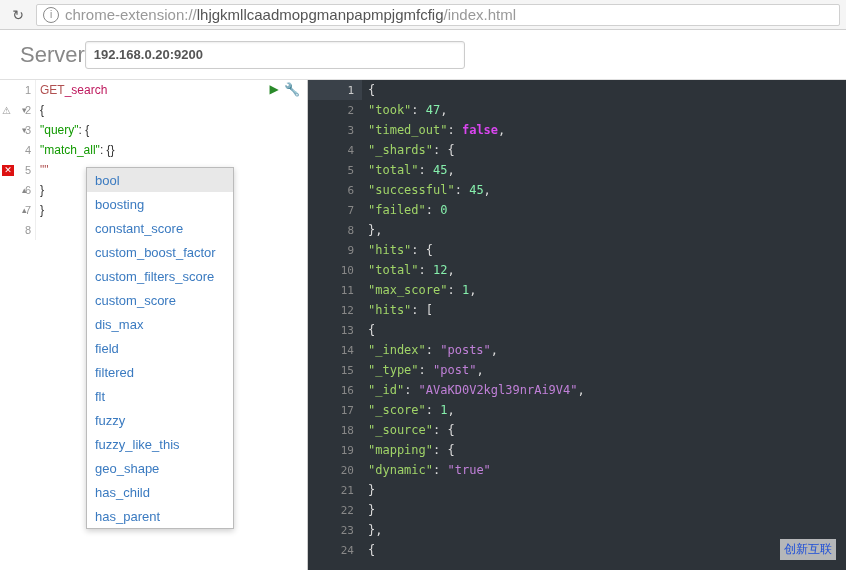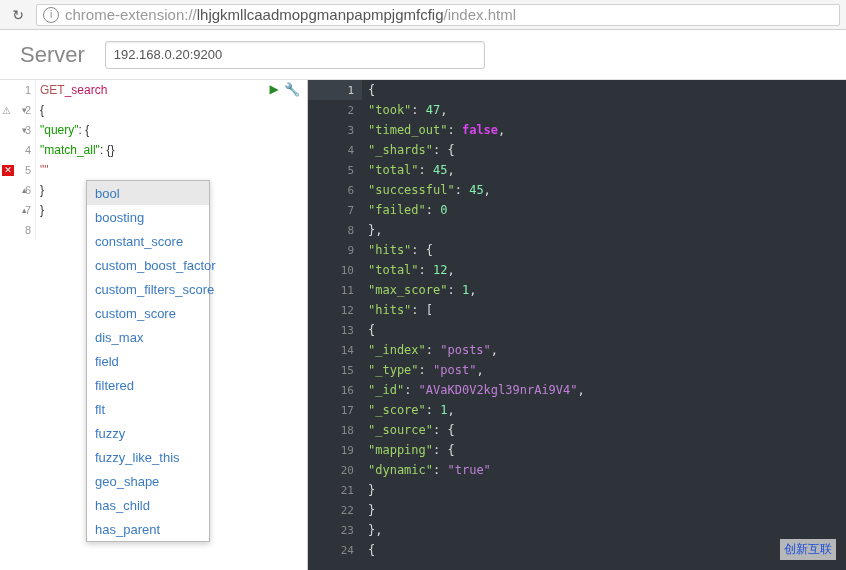--- a/index.html
+++ b/index.html
@@ -8,22 +8,22 @@
 
 .browser-bar { height: 30px; background: #f5f5f5; border-bottom: 1px solid #d0d0d0; display: flex; align-items: center; padding: 0 6px; }
 .reload-btn { width: 24px; height: 24px; display: flex; align-items: center; justify-content: center; color: #5f5f5f; font-size: 14px; cursor: pointer; }
 .url-bar { flex: 1; height: 22px; background: #fff; border: 1px solid #d0d0d0; border-radius: 2px; margin-left: 6px; display: flex; align-items: center; padding: 0 6px; }
 .url-info-icon { width: 16px; height: 16px; border: 1px solid #888; border-radius: 50%; display: flex; align-items: center; justify-content: center; font-size: 10px; color: #888; margin-right: 6px; }
 .url-text { color: #999; font-size: 15px; }
 .url-text .host { color: #555; }
 
 
 .server-bar { height: 50px; border-bottom: 1px solid #e0e0e0; display: flex; align-items: center; padding-left: 20px; background: #fff; }
-.server-label { font-size: 22px; color: #888; margin-right: 20px; font-weight: 300; }
-.server-input { width: 380px; height: 28px; border: 1px solid #ccc; border-radius: 3px; padding: 0 8px; font-size: 13px; color: #555; box-shadow: inset 0 1px 2px rgba(0,0,0,0.08); }
+.server-label { font-size: 22px; color: #888; font-weight: 300; }
+.server-input { width: 380px; height: 28px; border: 1px solid #ccc; border-radius: 3px; padding: 0 8px; font-size: 13px; color: #555; box-shadow: inset 0 1px 2px rgba(0,0,0,0.08); font-weight: bold; }
 
 
 .main { display: flex; height: calc(100% - 80px); position: relative; }
 .left-pane { width: 308px; border-right: 1px solid #ccc; position: relative; background: #fff; }
 .right-pane { flex: 1; background: #2d3339; overflow: hidden; }
 
 
 .gutter { position: absolute; left: 0; top: 0; width: 36px; background: #fff; border-right: 1px solid #eee; }
 .gutter-row { height: 20px; display: flex; align-items: center; justify-content: flex-end; padding-right: 4px; font-size: 11px; color: #999; position: relative; }
 .gutter-row .fold { position: absolute; left: 22px; font-size: 9px; color: #888; }
@@ -37,21 +37,21 @@
 .kw-key { color: #119900; }
 .kw-punc { color: #333; }
 .kw-str { color: #b05050; }
 
 
 .run-icons { position: absolute; right: 6px; top: 2px; display: flex; gap: 6px; }
 .run-icon { color: #2a8a2a; font-size: 12px; cursor: pointer; }
 .tool-icon { color: #888; font-size: 13px; cursor: pointer; }
 
 
-.ac-popup { position: absolute; left: 86px; top: 100px; width: 124px; background: #fff; border: 1px solid #bbb; box-shadow: 0 2px 6px rgba(0,0,0,0.2); }
+.ac-popup { position: absolute; left: 86px; top: 87px; width: 148px; background: #fff; border: 1px solid #bbb; box-shadow: 0 2px 6px rgba(0,0,0,0.2); }
 .ac-item { height: 24px; display: flex; align-items: center; padding: 0 8px; font-size: 13px; color: #3a7ac0; cursor: pointer; }
 .ac-item.sel { background: #e8e8e8; }
 .right-editor { display: flex; height: 100%; font-family: Consolas, monospace; font-size: 12px; }
 .rg-col { width: 54px; }
 .rg-row { height: 20px; display: flex; align-items: center; justify-content: flex-end; padding-right: 8px; color: #888; font-size: 11px; position: relative; }
 .rg-row.active { background: #3a4149; color: #ccc; }
 .rc-col { flex: 1; padding-left: 6px; }
 .rc-row { height: 20px; display: flex; align-items: center; white-space: pre; color: #ddd; }
 .j-key { color: #a0d468; }
 .j-num { color: #86efac; }

